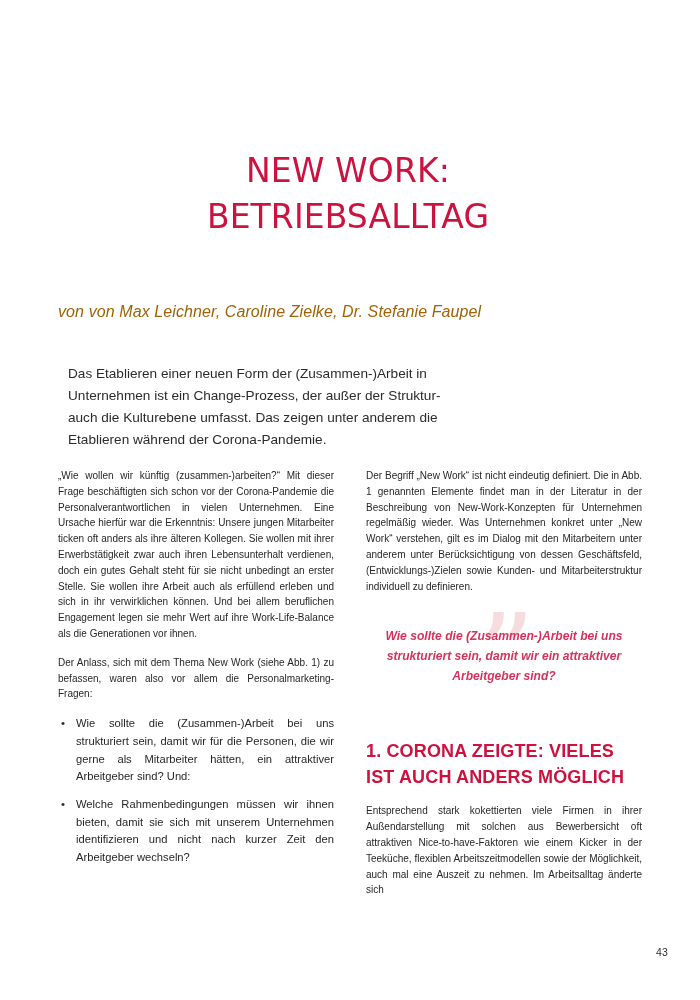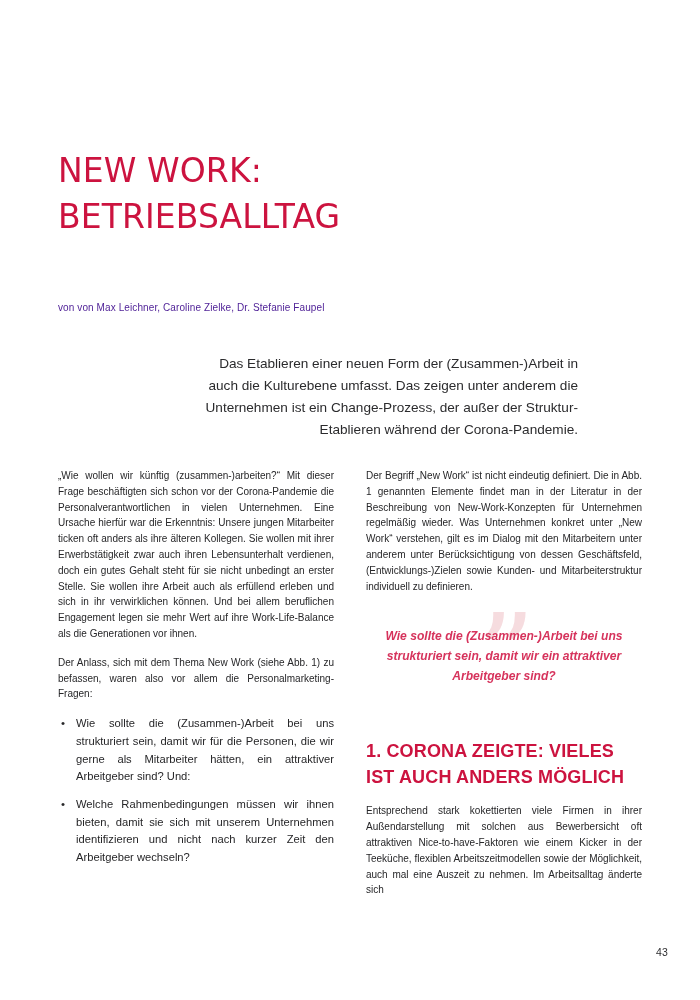--- a/index.html
+++ b/index.html
@@ -34,44 +34,45 @@
     font-family: "DejaVu Sans", sans-serif;
     font-weight: 400;
     font-size: 33px;
     line-height: 1.38;
     letter-spacing: 0.1px;
     color: #cc133f;
   }
   .article-title .tline {
     display: block;
     white-space: nowrap;
+    text-align: center;
   }
 
   .byline {
     position: absolute;
     left: 58px;
     top: 301px;
     width: 580px;
-    font-size: 10px;
+    font-size: 16px;
     line-height: 1.4;
-    color: #4c1d95;
+    color: #a16207;
     letter-spacing: 0.1px;
+    font-style: italic;
   }
 
   
   .lead {
     position: absolute;
     left: 58px;
     top: 353px;
     width: 520px;
-    margin: 0;
+    margin: 10px;
     font-size: 13.6px;
     line-height: 1.63;
     color: #2b2b2d;
-    text-align: right;
   }
   .lead .lline {
     display: block;
     white-space: nowrap;
   }
 
   
   .columns {
     position: absolute;
     left: 58px;
@@ -183,22 +184,22 @@
     <h1 class="article-title">
       <span class="tline">NEW WORK:</span>
       <span class="tline">BETRIEBSALLTAG</span>
     </h1>
   </div>
 
   <div class="byline">von von Max Leichner, Caroline Zielke, Dr. Stefanie Faupel</div>
 
   <p class="lead">
     <span class="lline">Das Etablieren einer neuen Form der (Zusammen-)Arbeit in</span>
+    <span class="lline">Unternehmen ist ein Change-Prozess, der außer der Struktur-</span>
     <span class="lline">auch die Kulturebene umfasst. Das zeigen unter anderem die</span>
-    <span class="lline">Unternehmen ist ein Change-Prozess, der außer der Struktur-</span>
     <span class="lline">Etablieren während der Corona-Pandemie.</span>
   </p>
 
   <div class="columns">
 
     <div class="col col-left">
       <p class="body-p">„Wie wollen wir künftig (zusammen-)arbeiten?“ Mit dieser Frage beschäftigten sich schon vor der Corona-Pandemie die Personalverantwortlichen in vielen Unternehmen. Eine Ursache hierfür war die Erkenntnis: Unsere jungen Mitarbeiter ticken oft anders als ihre älteren Kollegen. Sie wollen mit ihrer Erwerbstätigkeit zwar auch ihren Lebensunterhalt verdienen, doch ein gutes Gehalt steht für sie nicht unbedingt an erster Stelle. Sie wollen ihre Arbeit auch als erfüllend erleben und sich in ihr verwirklichen können. Und bei allem beruflichen Engagement legen sie mehr Wert auf ihre Work-Life-Balance als die Generationen vor ihnen.</p>
       <p class="body-p">Der Anlass, sich mit dem Thema New Work (siehe Abb. 1) zu befassen, waren also vor allem die Personalmarketing-Fragen:</p>
       <ul class="bullets">
         <li>Wie sollte die (Zusammen-)Arbeit bei uns strukturiert sein, damit wir für die Personen, die wir gerne als Mitarbeiter hätten, ein attraktiver Arbeitgeber sind? Und:</li>

